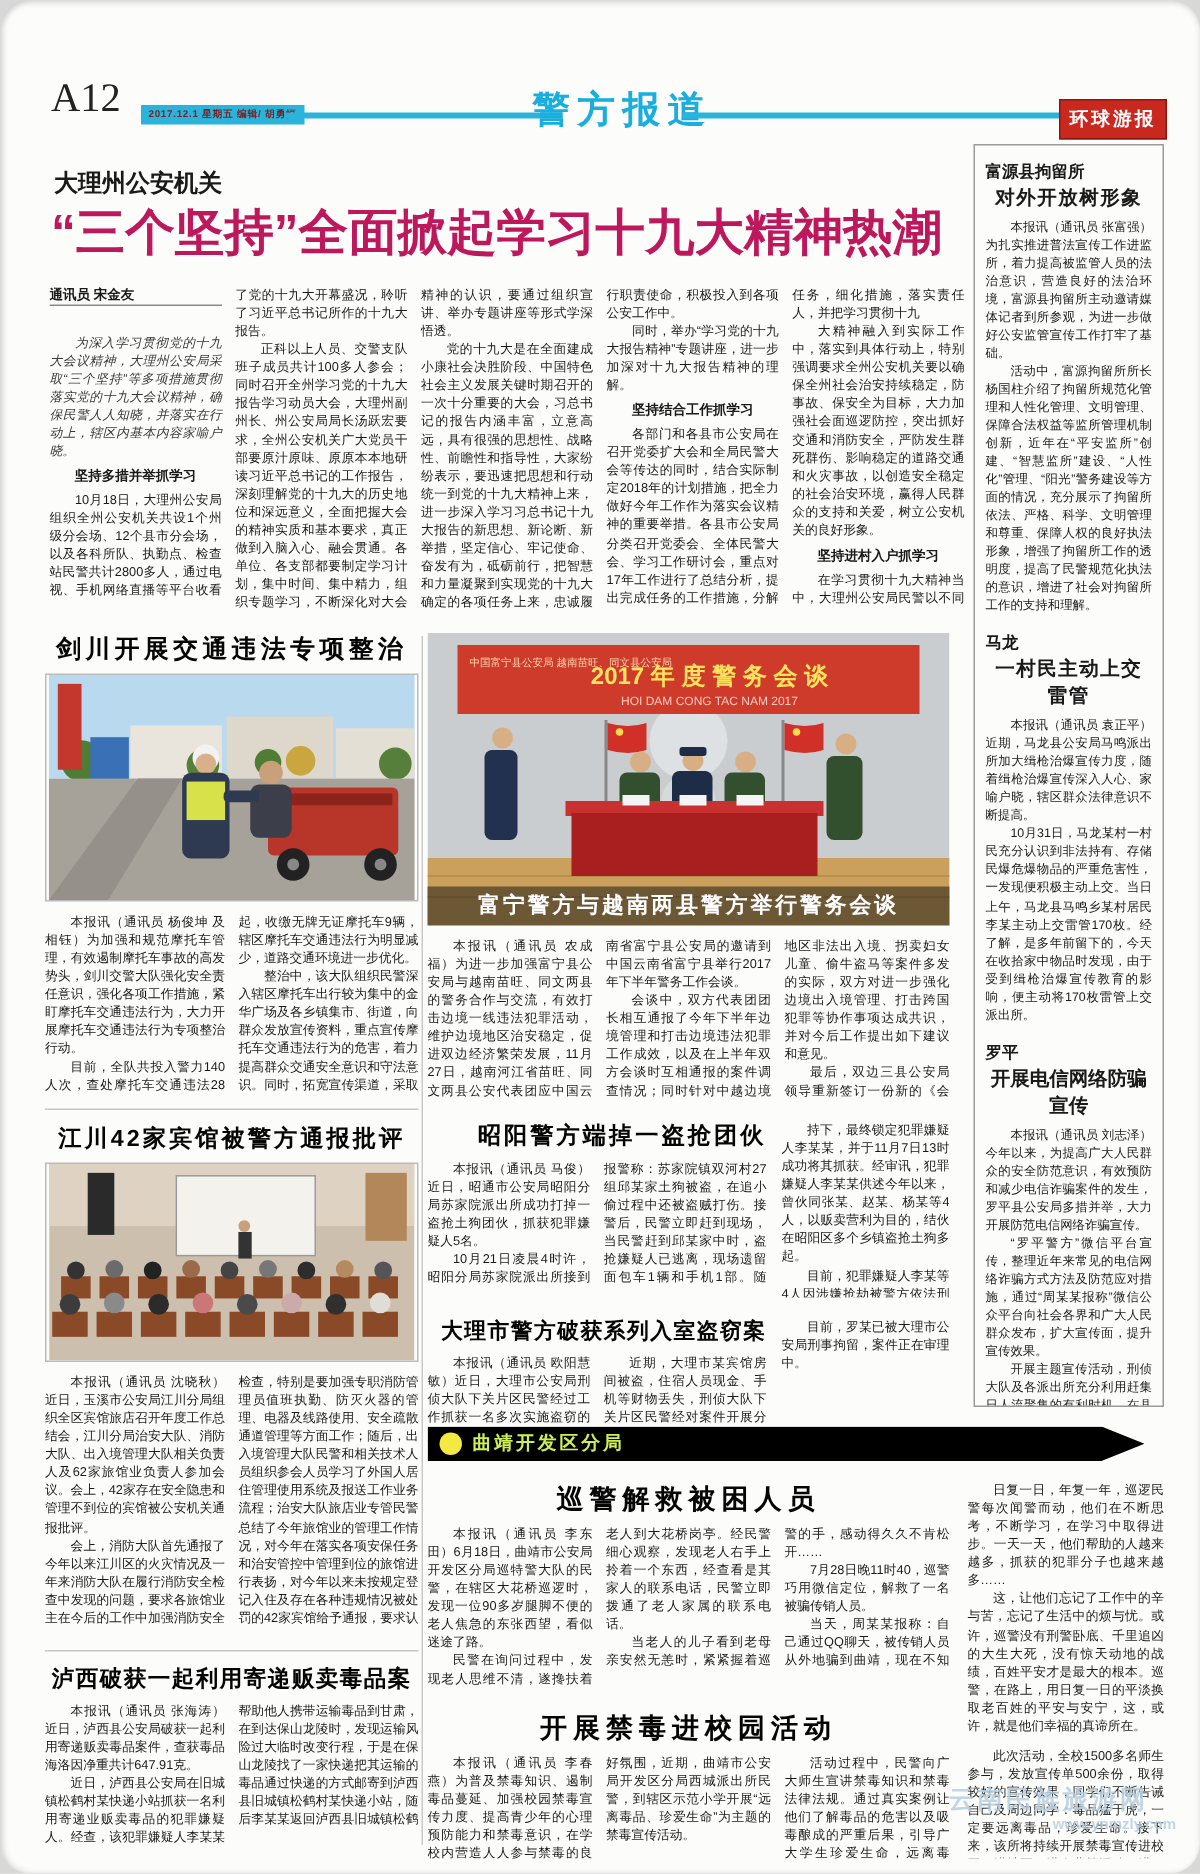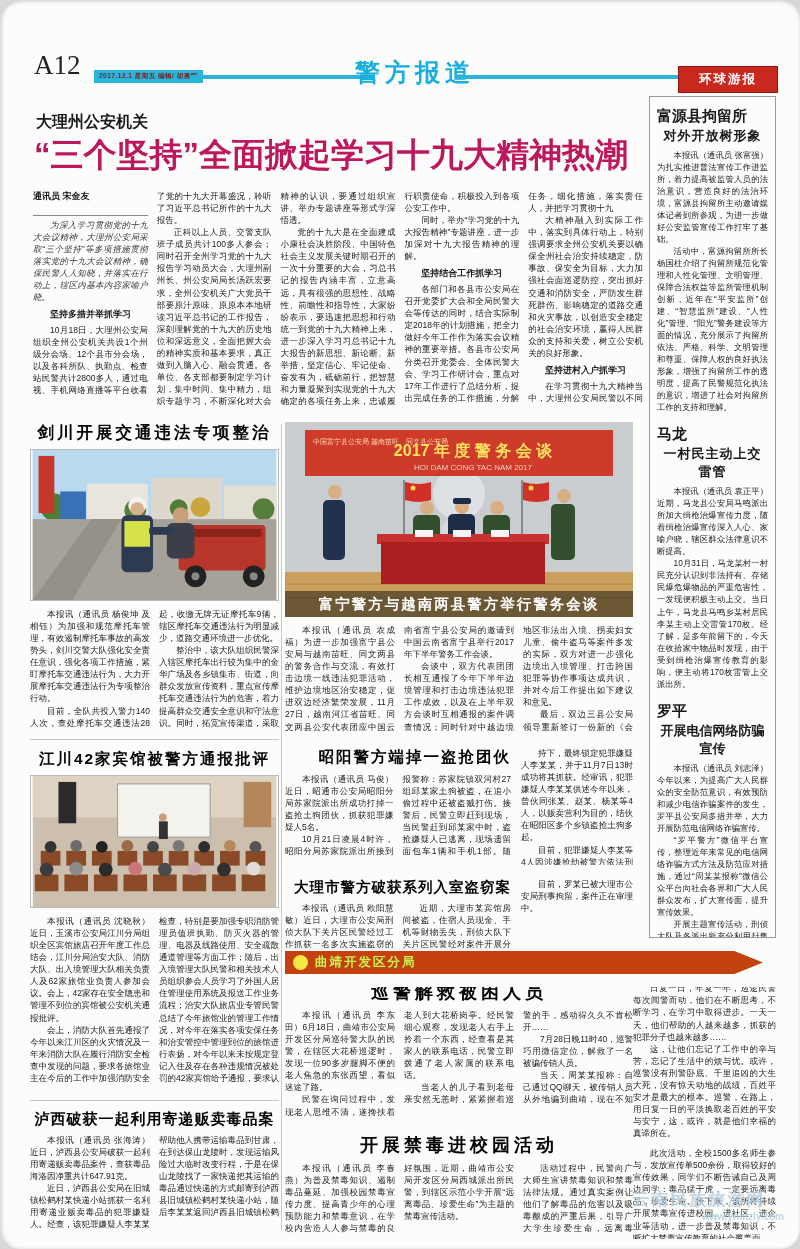--- a/index.html
+++ b/index.html
@@ -9,29 +9,29 @@
   
   .hdr{position:absolute;left:30px;top:48px;right:22px;height:48px;}
   .pageno{position:absolute;left:4px;top:2px;font-family:"Liberation Serif",serif;font-size:27px;color:#222;}
   .datebox{position:absolute;left:64px;top:22px;background:#2ab4dc;color:#7c1f1f;
            font-size:6.5px;font-weight:bold;padding:2px 5px;letter-spacing:.5px;}
   .bar{position:absolute;top:27px;height:4px;background:#2ab4dc;}
   .bar.l{left:160px;width:185px;} .bar.r{left:425px;width:253px;}
   .sectitle{position:absolute;left:300px;top:8px;width:170px;text-align:center;
             color:#18aedd;font-size:25px;font-weight:bold;letter-spacing:5px;}
   .masthead{position:absolute;right:0;top:18px;background:#c8281e;color:#fff;font-weight:bold;
-            font-size:12.5px;padding:4px 20px;letter-spacing:2px;border:1px solid #8e150f;}
+            font-size:12.5px;padding:4px 6px;letter-spacing:2px;border:1px solid #8e150f;}
   
   .kicker{position:absolute;left:36px;top:112px;font-size:16px;font-weight:bold;}
   .mainhl{position:absolute;left:34px;top:133px;width:612px;font-size:33px;font-weight:900;
           letter-spacing:0;color:#be185d;white-space:nowrap;}
   .mainbody{position:absolute;left:33px;top:190px;width:610px;height:218px;overflow:hidden;
             column-count:5;column-gap:9px;font-size:8.6px;line-height:1.4;text-align:justify;}
   .mainbody p{margin:0;text-indent:2em;}
-  .byline{font-weight:bold;font-size:9px;border-bottom:1px solid #888;padding-bottom:12px;margin-bottom:3px;}
+  .byline{font-weight:bold;font-size:9px;border-bottom:1px solid #888;padding-bottom:0;margin-bottom:18px;}
   .intro{font-family:Liberation Sans, sans-serif;font-style:italic;color:#3a3a3a;}
   .sub{text-align:center;font-weight:bold;font-size:9px;margin:5px 0 3px;}
   
   .sechead{text-align:center;font-weight:bold;color:#050505;margin:0 0 5px;}
   .bt{font-size:8.5px;line-height:1.42;text-align:justify;}
   .bt p{margin:0;text-indent:2em;}
   .cols2{column-count:2;column-gap:9px;overflow:hidden;}
   .cols3{column-count:3;column-gap:9px;overflow:hidden;}
   .divider{border:none;border-top:1px solid #c6c6c6;margin:9px 0;}
   .vrule{position:absolute;left:281px;top:424px;width:1px;height:806px;background:#c9c9c9;}
@@ -43,33 +43,33 @@
   .midcol{position:absolute;left:285px;top:422px;width:348px;}
   .photowrap{position:relative;width:348px;height:195px;margin-bottom:7px;}
   .photowrap svg{display:block;}
   .photocap{position:absolute;left:0;right:0;bottom:0;height:26px;background:rgba(15,15,15,.5);
             color:#fff;font-weight:bold;font-size:14.5px;letter-spacing:2px;text-align:center;line-height:26px;}
   .split{display:flex;gap:10px;margin-top:9px;}
   .split .sl{width:226px;}
   .split .sr{flex:1;overflow:hidden;}
   .split .sechead{font-size:15.5px;letter-spacing:2px;text-align:right;}
   
-  .branch{position:absolute;left:285px;top:951px;width:478px;height:23px;background:#c2410c;
+  .branch{position:absolute;left:285px;top:951px;width:478px;height:23px;background:#000000;
           clip-path:polygon(0 0,94% 0,100% 50%,94% 100%,0 100%);
           display:flex;align-items:center;gap:7px;padding-left:8px;box-sizing:border-box;}
   .branch .dot{width:15px;height:15px;border-radius:50%;background:#f4e843;flex:0 0 auto;}
   .branch .lbl{color:#cdef55;font-weight:bold;font-size:12.5px;letter-spacing:2px;}
   
-  .bottom{position:absolute;left:285px;top:987px;width:491px;height:252px;display:flex;gap:0;overflow:hidden;align-items:center;}
+  .bottom{position:absolute;left:285px;top:987px;width:491px;height:252px;display:flex;gap:12px;overflow:hidden;}
   .bsl{width:348px;} .bsr{flex:1;overflow:hidden;}
   .bsl .sechead{font-size:18px;letter-spacing:4px;}
   
   .sidebar{position:absolute;left:649px;top:96px;width:127px;height:842px;border:1px solid #9a9a9a;
            box-sizing:border-box;padding:8px 7px;overflow:hidden;}
-  .sb-kicker{font-size:15px;font-weight:bold;margin:2px 0 1px;}
+  .sb-kicker{font-size:11px;font-weight:bold;margin:2px 0 1px;}
   .sb-head{font-size:13px;font-weight:bold;letter-spacing:1px;margin:0 0 4px;text-align:center;}
   .sidebar .bt{font-size:8.3px;line-height:1.45;}
   .sb-gap{height:10px;}
   
   .wm{position:absolute;right:16px;top:1188px;width:170px;text-align:center;color:#b9cfdf;
       font-weight:bold;opacity:.85;}
   .wm .l1{font-size:17px;letter-spacing:2px;} .wm .l2{font-size:10px;text-align:right;}
 </style>
 </head>
 <body>

